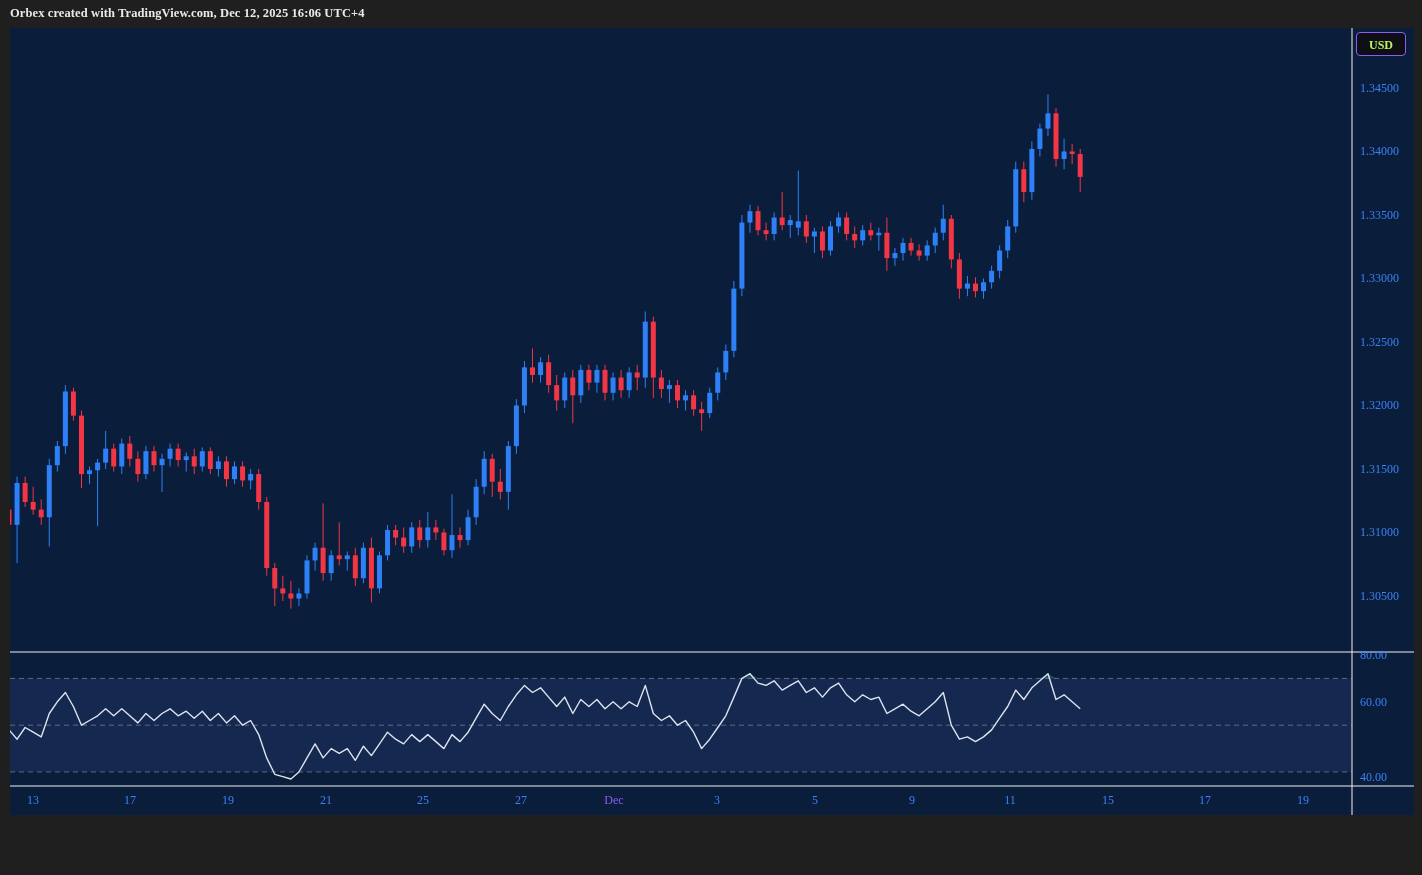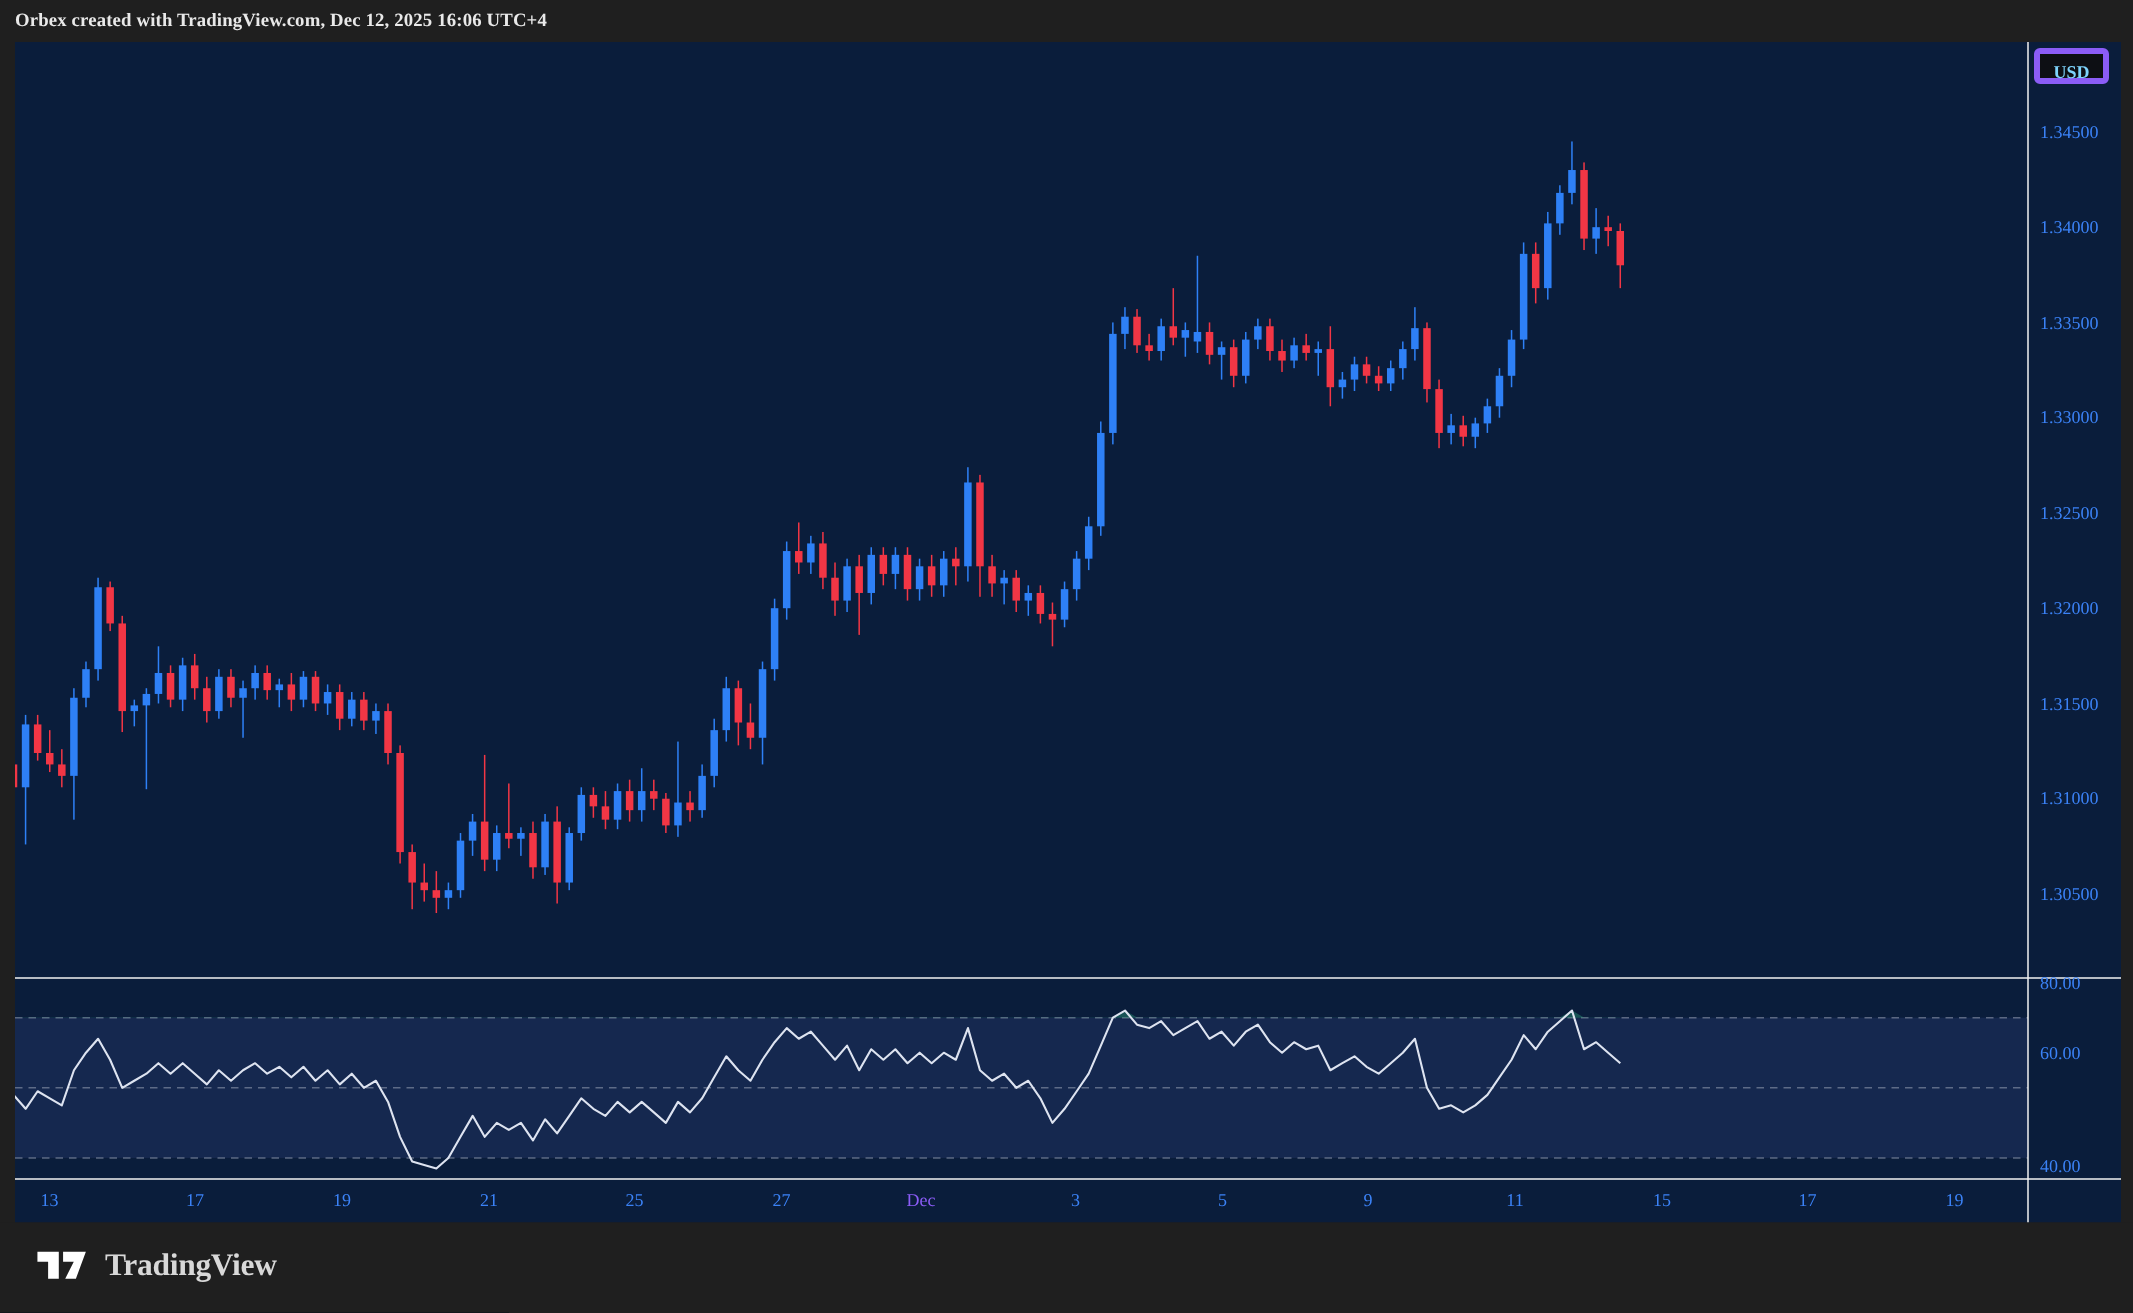--- a/index.html
+++ b/index.html
@@ -5,22 +5,22 @@
   html,body{margin:0;padding:0;background:#141414;}
   .stage{position:relative;width:1422px;height:875px;background:#1f1f1f;overflow:hidden;
          font-family:Liberation Serif, serif;}
   .header{position:absolute;left:0;top:0;width:100%;height:28px;background:#1f1f1f;}
   .header span{position:absolute;left:10px;top:6px;font-size:12.5px;font-weight:700;color:#e9e9e9;letter-spacing:.1px;}
   #chart-svg{position:absolute;left:0;top:0;}
   .tick{position:absolute;font-size:12px;color:#3b82f6;height:16px;line-height:16px;white-space:nowrap;}
   .price-tick{left:1360px;}
   .time-tick{width:44px;text-align:center;top:792px;}
   .usd-badge{position:absolute;left:1356px;top:32px;width:50px;height:24px;line-height:24px;
-             text-align:center;background:#0d0f14;border:4px solid #8b5cf6;border-radius:4px;
-             color:#7dd3fc;font-size:12px;font-weight:700;box-sizing:border-box;}
+             text-align:center;background:#0d0f14;border:1px solid #8b5cf6;border-radius:4px;
+             color:#bef264;font-size:12px;font-weight:700;box-sizing:border-box;}
   .footer{position:absolute;left:0;top:815px;width:100%;height:60px;background:#1f1f1f;}
   .tv-logo{position:absolute;left:24px;top:14px;display:flex;align-items:center;gap:8px;cursor:pointer;}
   .tv-logo .brand{font-size:21px;font-weight:700;color:#d8d8d8;letter-spacing:-0.2px;}
 </style>
 </head>
 <body>
 
 <div class="stage">
   <div class="header">
     <span>Orbex created with TradingView.com, Dec 12, 2025 16:06 UTC+4</span>
@@ -345,22 +345,13 @@
       <div class="tick time-tick" style="left: 592px; color: #8b5cf6;">Dec</div>
       <div class="tick time-tick" style="left: 695px;">3</div>
       <div class="tick time-tick" style="left: 793px;">5</div>
       <div class="tick time-tick" style="left: 890px;">9</div>
       <div class="tick time-tick" style="left: 988px;">11</div>
       <div class="tick time-tick" style="left: 1086px;">15</div>
       <div class="tick time-tick" style="left: 1183px;">17</div>
       <div class="tick time-tick" style="left: 1281px;">19</div>
     </div>
 
-  <div class="footer">
-    <div class="tv-logo">
-      <svg width="38" height="28" viewBox="0 0 40 28">
-        <path d="M1 5 H16 V24 H8.5 V12 H1 Z" fill="#ffffff"></path>
-        <path d="M19 5 H35 L28 24 H20.5 L26.5 12 H19 Z" fill="#ffffff"></path>
-      </svg>
-      <span class="brand">TradingView</span>
-    </div>
-  </div>
 </div>
 
 </body></html>

